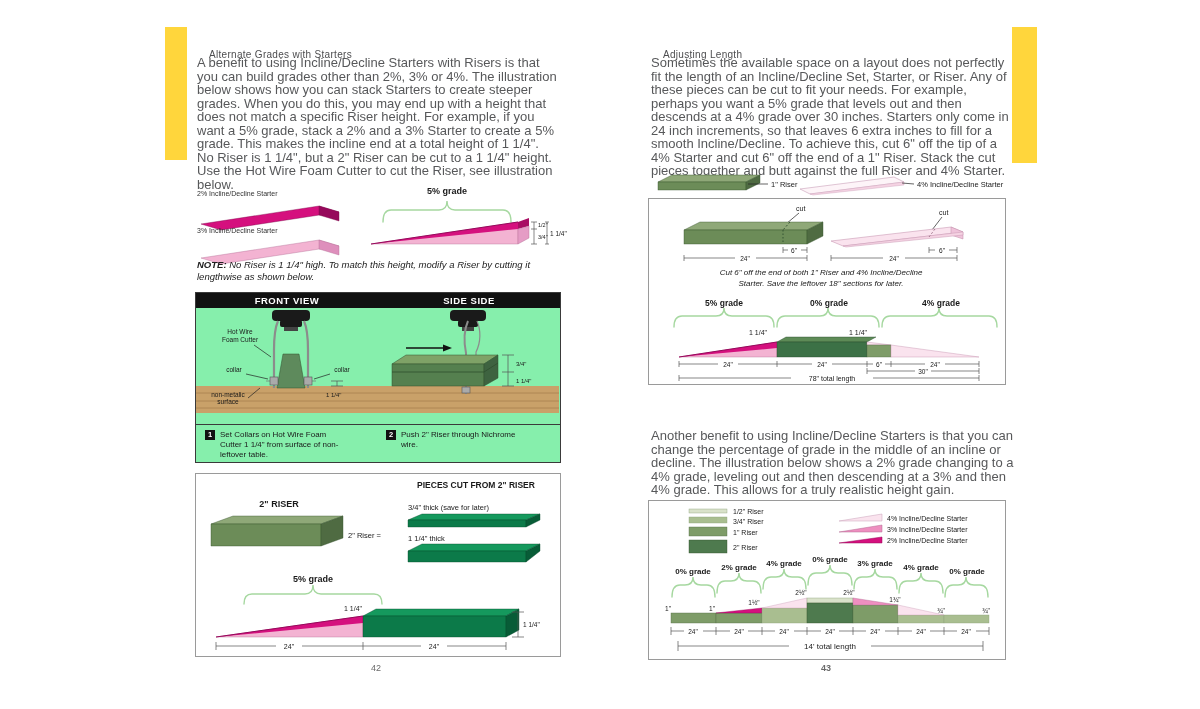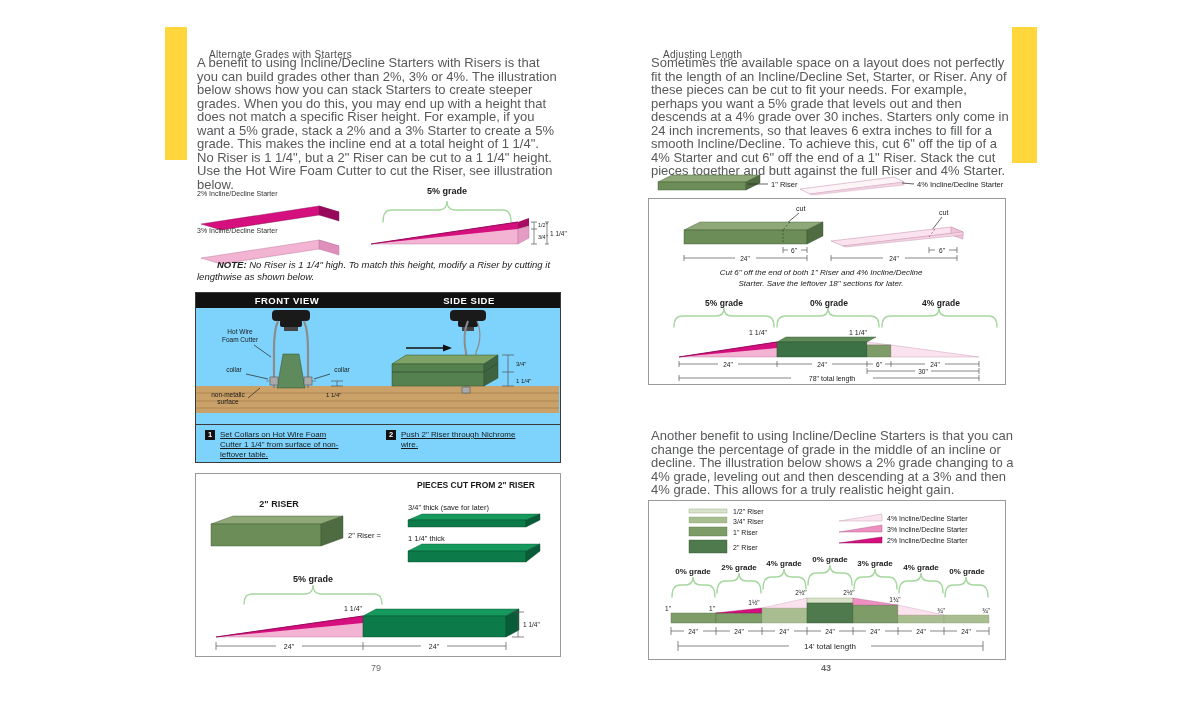--- a/index.html
+++ b/index.html
@@ -3,31 +3,31 @@
 <meta charset="utf-8">
 <style>
   html,body{margin:0;padding:0;background:#fff;}
   #canvas{position:relative;width:1200px;height:709px;background:#ffffff;overflow:hidden;
           font-family:"Liberation Sans",sans-serif;}
   .abs{position:absolute;}
   .yellowbar{background:#FFD63C;}
   h2.sect{margin:12px;font-size:10px;font-weight:500;color:#4d4d4f;letter-spacing:.3px;}
   p.body{margin:0;font-size:13px;line-height:13.5px;color:#57585a;}
   p.note{margin:0;font-size:9.5px;line-height:12px;color:#222;font-style:italic;}
-  p.note b{font-weight:bold;margin-left:20px;}
+  p.note b{font-weight:bold;}
   .pagenum{font-size:9px;color:#6a6a6a;}
   .boxed{border:1px solid #9a9a9a;background:#fff;box-sizing:border-box;}
-  .cutterbox{border:1.5px solid #3a3a3a;background:#7dd3fc;box-sizing:border-box;}
+  .cutterbox{border:1.5px solid #3a3a3a;background:#86efac;box-sizing:border-box;}
   .cb-header{display:flex;height:15px;background:#111;}
   .cb-header div{flex:1;color:#fff;font-size:9.5px;font-weight:bold;text-align:center;line-height:15px;letter-spacing:.5px;}
   .cb-captions{display:flex;border-top:1.5px solid #3a3a3a;height:42px;}
   .cb-cap{display:flex;padding:5px 4px 0 9px;box-sizing:border-box;}
   .cb-cap .badge{width:10px;height:10px;background:#111;color:#fff;font-size:7.5px;font-weight:bold;
                  text-align:center;line-height:10px;margin-right:5px;flex:0 0 auto;}
-  .cb-cap .lines{font-size:8px;line-height:10px;color:#1a1a1a;text-decoration:underline;}
+  .cb-cap .lines{font-size:8px;line-height:10px;color:#1a1a1a;}
   svg text{font-family:"Liberation Sans",sans-serif;fill:#1a1a1a;}
   .t5{font-size:5.5px}.t6{font-size:6px}.t65{font-size:6.5px}.t7{font-size:7px}
   .t75{font-size:7.5px}.t8{font-size:8px}.t85{font-size:8.5px}.t9{font-size:9px}
   .b{font-weight:bold}.i{font-style:italic}
   .dim{stroke:#555;stroke-width:.7;fill:none;}
   .brace{stroke:#A6D8A0;stroke-width:1.4;fill:none;stroke-linecap:round;}
   .ptr{stroke:#222;stroke-width:.7;fill:none;}
 </style>
 </head>
 <body>
@@ -196,21 +196,21 @@
         <line class="dim" x1="310" y1="168" x2="310" y2="176"></line>
         <line class="dim" x1="20" y1="172" x2="80" y2="172"></line>
         <line class="dim" x1="106" y1="172" x2="225" y2="172"></line>
         <line class="dim" x1="251" y1="172" x2="310" y2="172"></line>
         <text x="93" y="175" text-anchor="middle" class="t7">24"</text>
         <text x="238" y="175" text-anchor="middle" class="t7">24"</text>
       </g>
     </svg>
   </div>
 
-  <div class="abs pagenum" style="left:371px;top:663px;">79</div>
+  <div class="abs pagenum" style="left:371px;top:663px;">42</div>
 
   <div class="abs yellowbar" style="left:1012px;top:27px;width:25px;height:136px;"></div>
 
   <h2 class="sect abs" style="left:651px;top:37px;">Adjusting Length</h2>
   <p class="body abs" style="left:651px;top:56px;width:364px;">Sometimes the available space on a layout does not perfectly fit the length of an Incline/Decline Set, Starter, or Riser. Any of these pieces can be cut to fit your needs. For example, perhaps you want a 5% grade that levels out and then descends at a 4% grade over 30 inches. Starters only come in 24 inch increments, so that leaves 6 extra inches to fill for a smooth Incline/Decline. To achieve this, cut 6" off the tip of a 4% Starter and cut 6" off the end of a 1" Riser. Stack the cut pieces together and butt against the full Riser and 4% Starter.</p>
 
   <svg class="abs" style="left:650px;top:170px;" width="356" height="28" viewBox="0 0 356 28">
     <g>
       <polygon points="8,12 96,12 110,5 22,5" fill="#8FA878" stroke="#33502B" stroke-width=".4"></polygon>
       <rect x="8" y="12" width="88" height="8" fill="#6C8C58" stroke="#33502B" stroke-width=".4"></rect>

